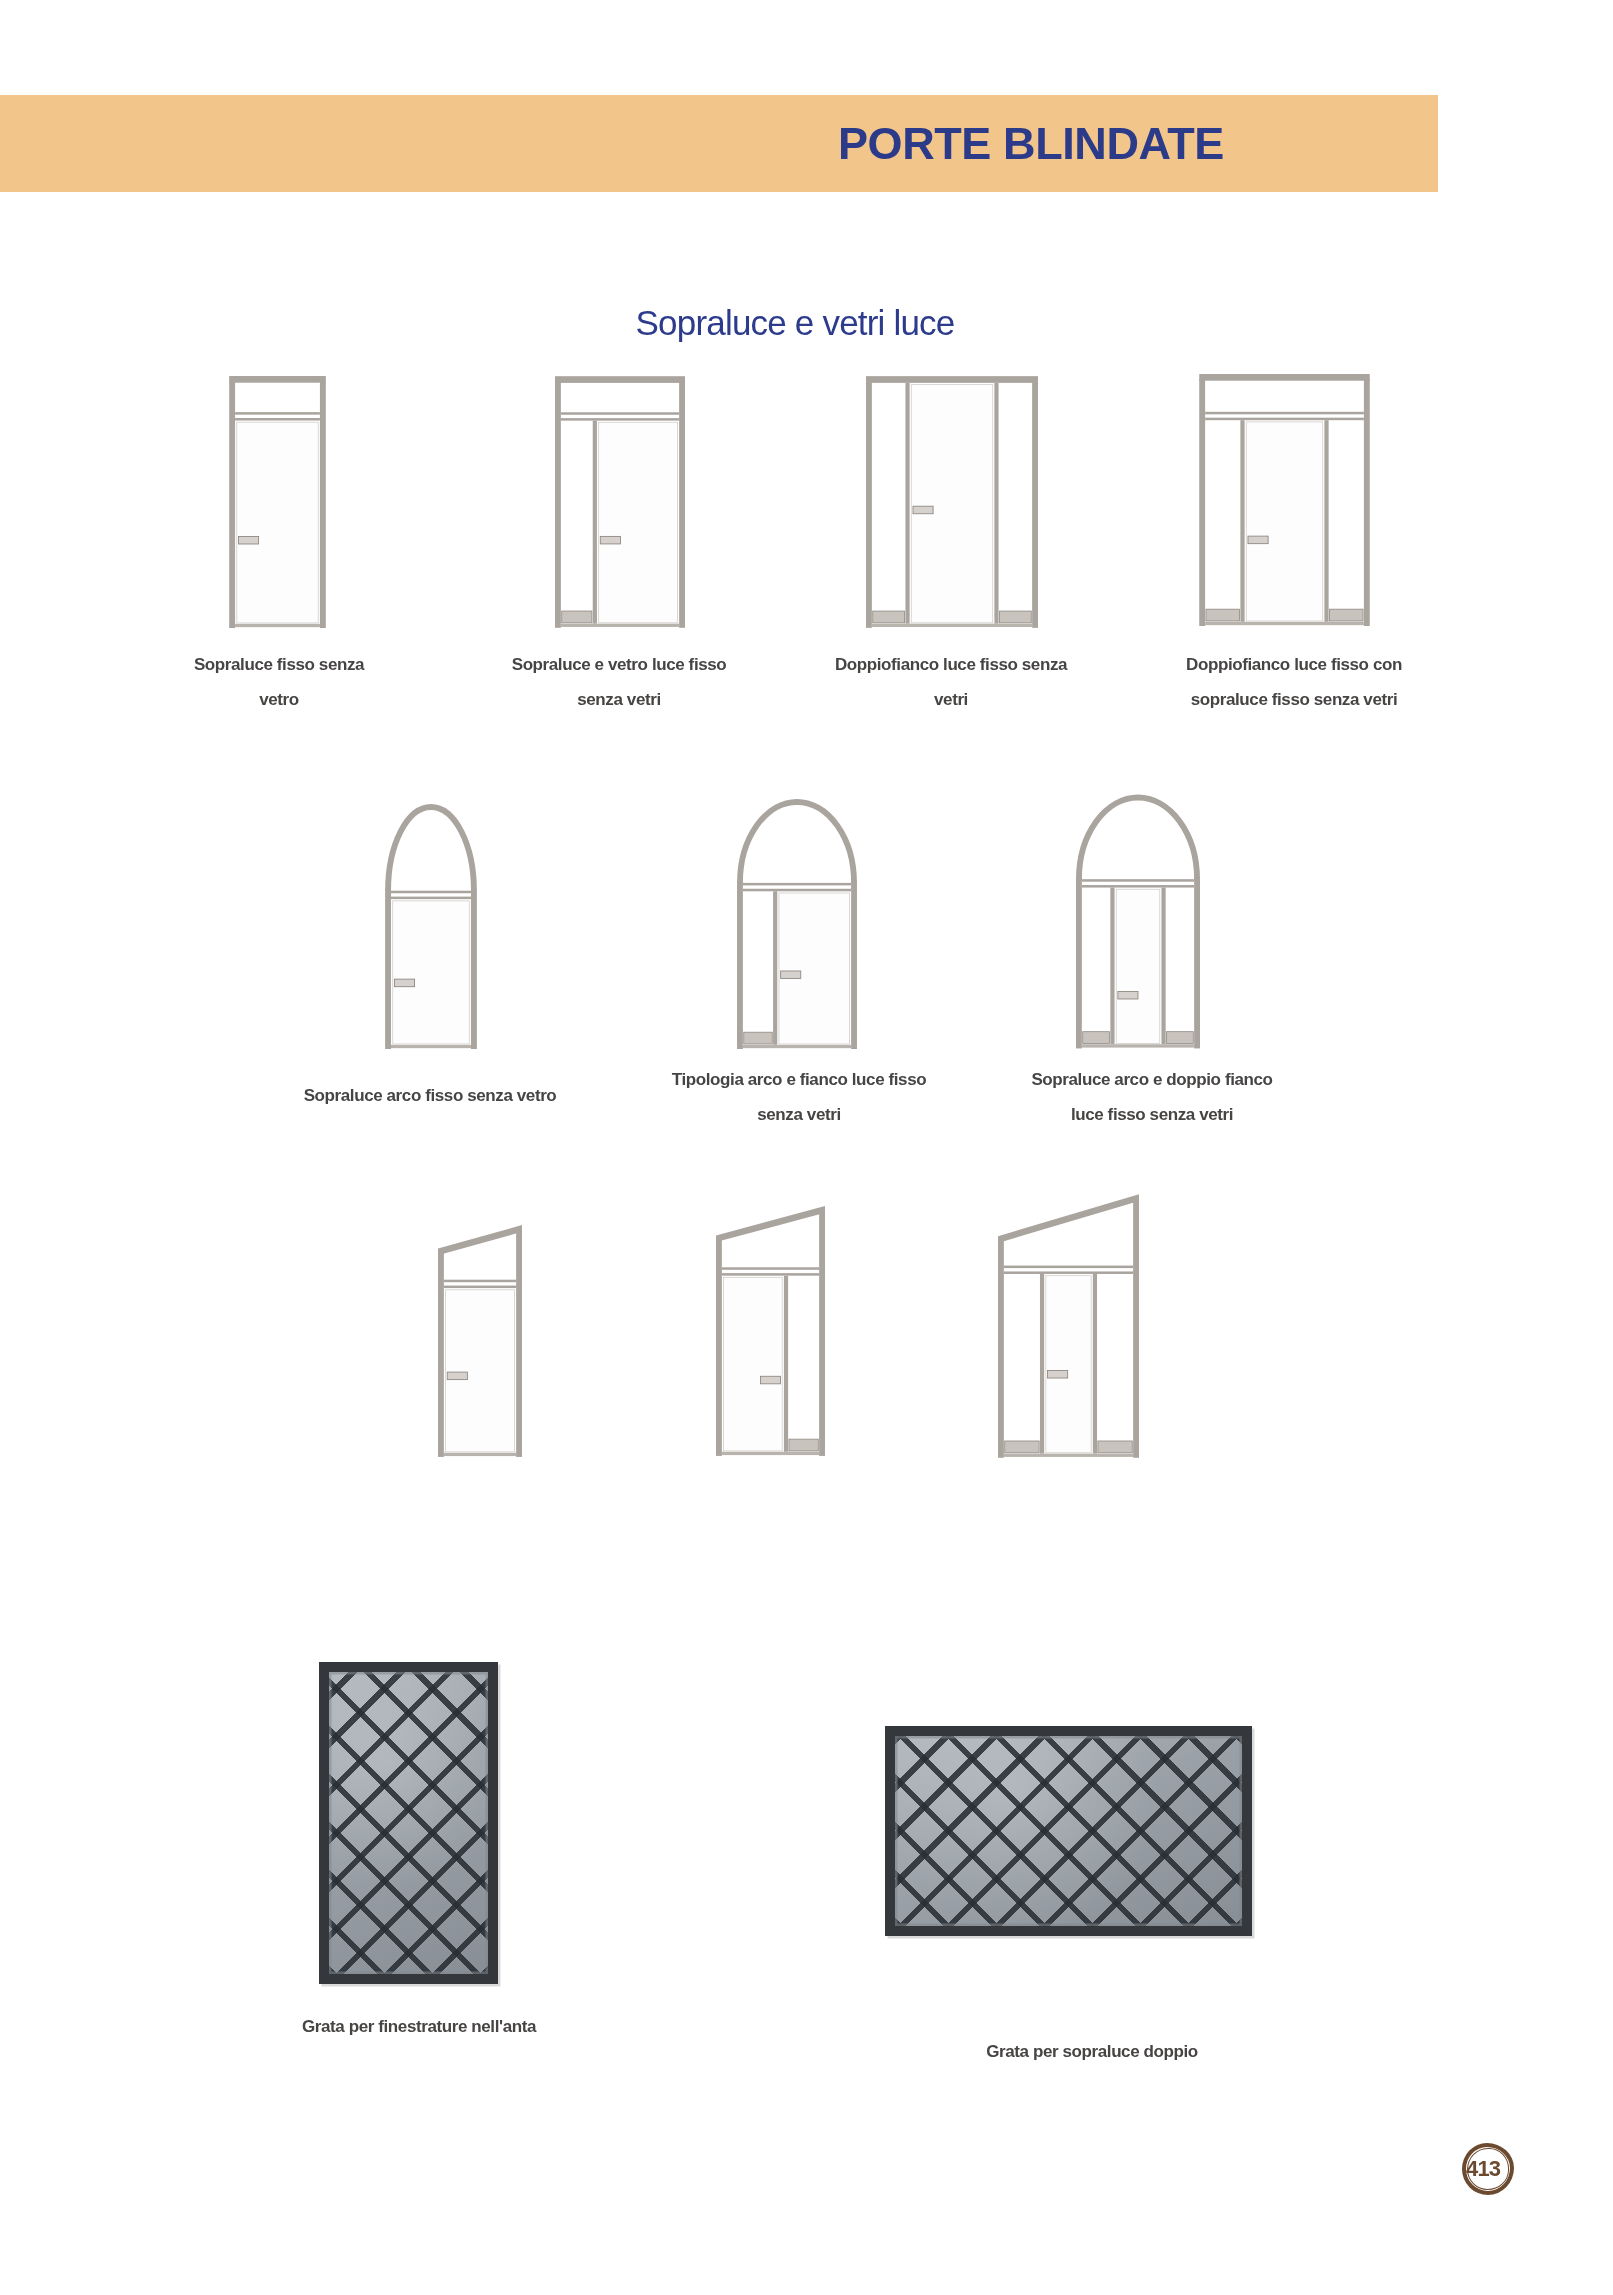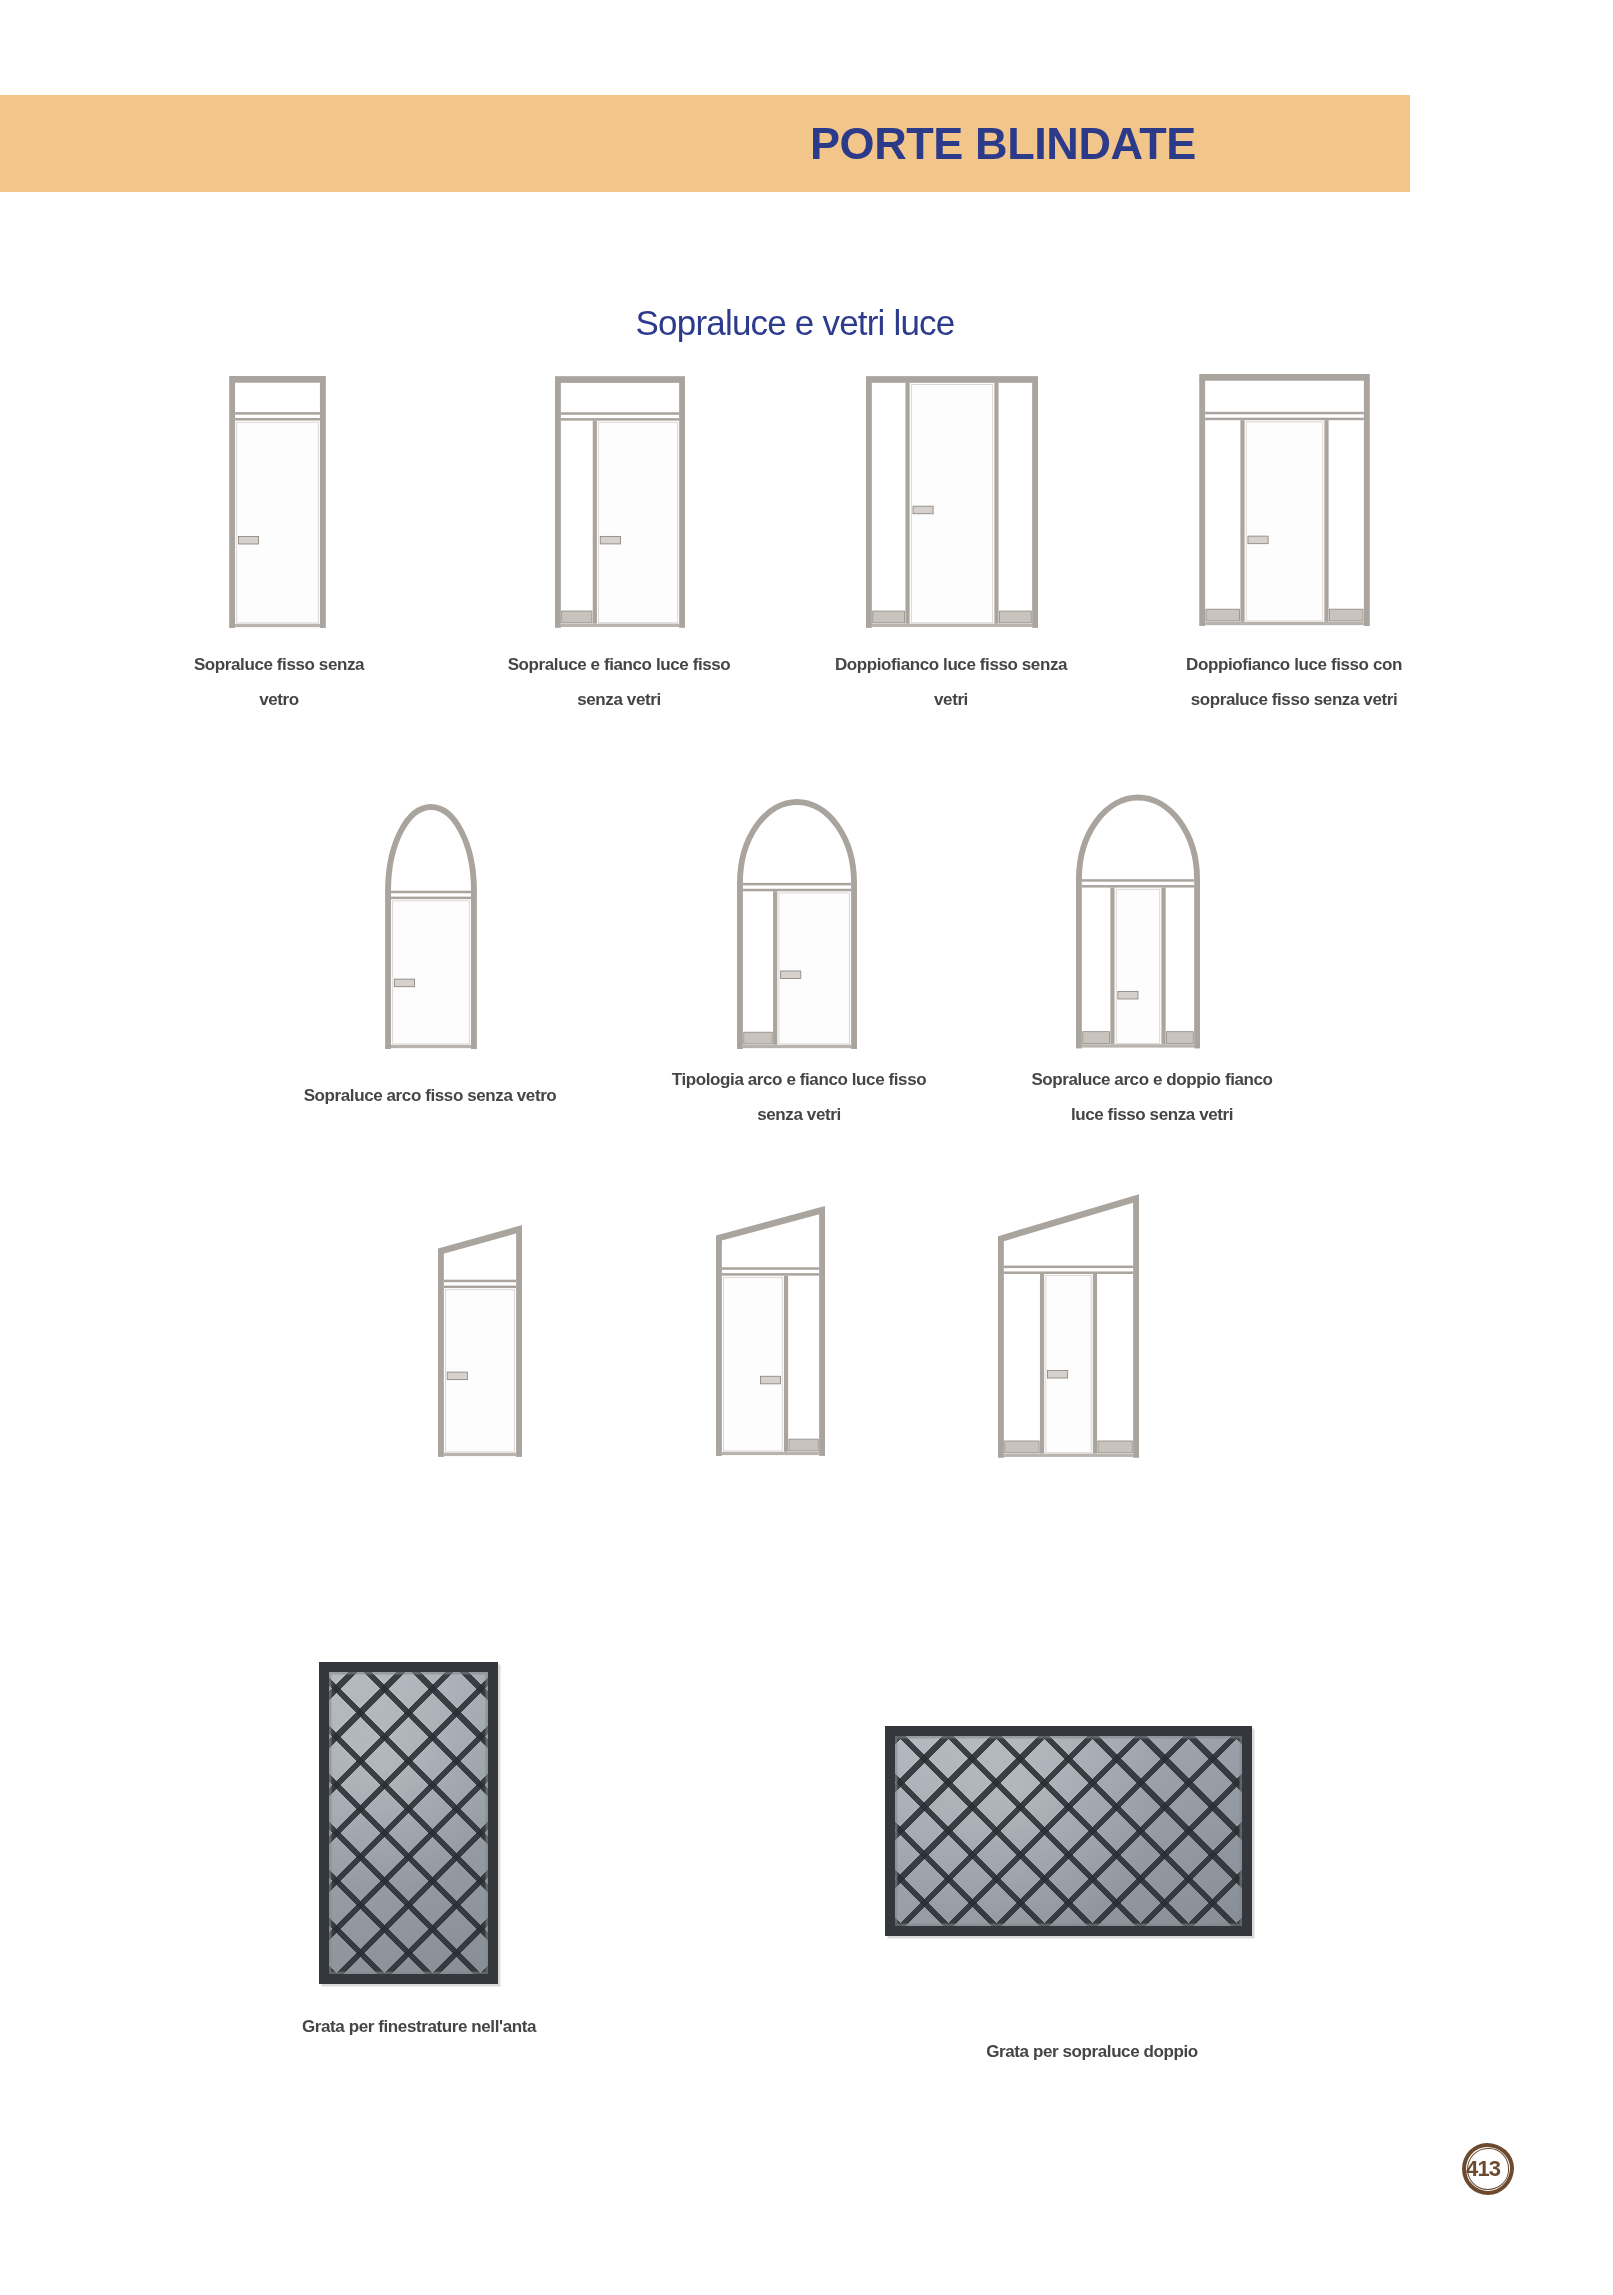--- a/index.html
+++ b/index.html
@@ -1,21 +1,21 @@
 <!DOCTYPE html>
 <html style="font-size:13.4px"><head>
 <meta charset="utf-8">
 <style>
   html,body{margin:0;padding:0;background:#ffffff;}
   .page{
     position:relative; width:1614px; height:2295px; overflow:hidden;
     background:#ffffff; font-family:"Liberation Sans", sans-serif;
   }
   .band{
-    position:absolute; left:0; top:95px; width:1410px; height:97px;
+    position:absolute; left:0; top:95px; width:1410px; height:97px;padding-left:28px;
   }
   .band-title{
     position:absolute; right:214px; top:0; height:97px; line-height:97px;
     font-size:45px; font-weight:700; letter-spacing:-0.4px; white-space:nowrap;
   }
   .section-heading{
     position:absolute; transform:translateX(-50%); margin:0; white-space:nowrap;
     font-size:35px; font-weight:400; letter-spacing:-0.8px;
   }
   .door{ position:absolute; }
@@ -82,21 +82,21 @@
           <rect x="7" y="295" width="141" height="4" fill="#b9b3ad"></rect>
           <rect x="7" y="43" width="141" height="3" fill="#aaa49e"></rect>
           <rect x="7" y="50" width="141" height="3" fill="#aaa49e"></rect>
           <rect x="45" y="53" width="5" height="242" fill="#aaa49e"></rect>
           <rect x="8" y="280" width="36" height="14" fill="#c9c3bd" stroke="#938d87" stroke-width="1"></rect>
           <rect x="52" y="55" width="94" height="239" fill="#fdfdfe" stroke="#d4d0cc" stroke-width="1"></rect>
           <rect x="54" y="191" width="24" height="9" fill="#d6d1cc" stroke="#8a847e" stroke-width="1"></rect>
         </svg>
       </div>
       <div class="caption" style="left: 619px; top: 647px;">
-        <div>Sopraluce e fianco luce fisso</div>
+        <div>Sopraluce e vetro luce fisso</div>
         <div>senza vetri</div>
       </div>
       <div class="door" style="left: 866px; top: 376px; width: 172px; height: 252px;">
         <svg width="172" height="252" viewBox="0 0 205 300">
           <rect x="0" y="0" width="205" height="8" fill="#aaa49e"></rect>
           <rect x="0" y="6" width="7" height="294" fill="#aaa49e"></rect>
           <rect x="198" y="6" width="7" height="294" fill="#aaa49e"></rect>
           <rect x="7" y="295" width="191" height="4" fill="#b9b3ad"></rect>
           <rect x="47" y="8" width="5" height="287" fill="#aaa49e"></rect>
           <rect x="8" y="280" width="38" height="14" fill="#c9c3bd" stroke="#938d87" stroke-width="1"></rect>

